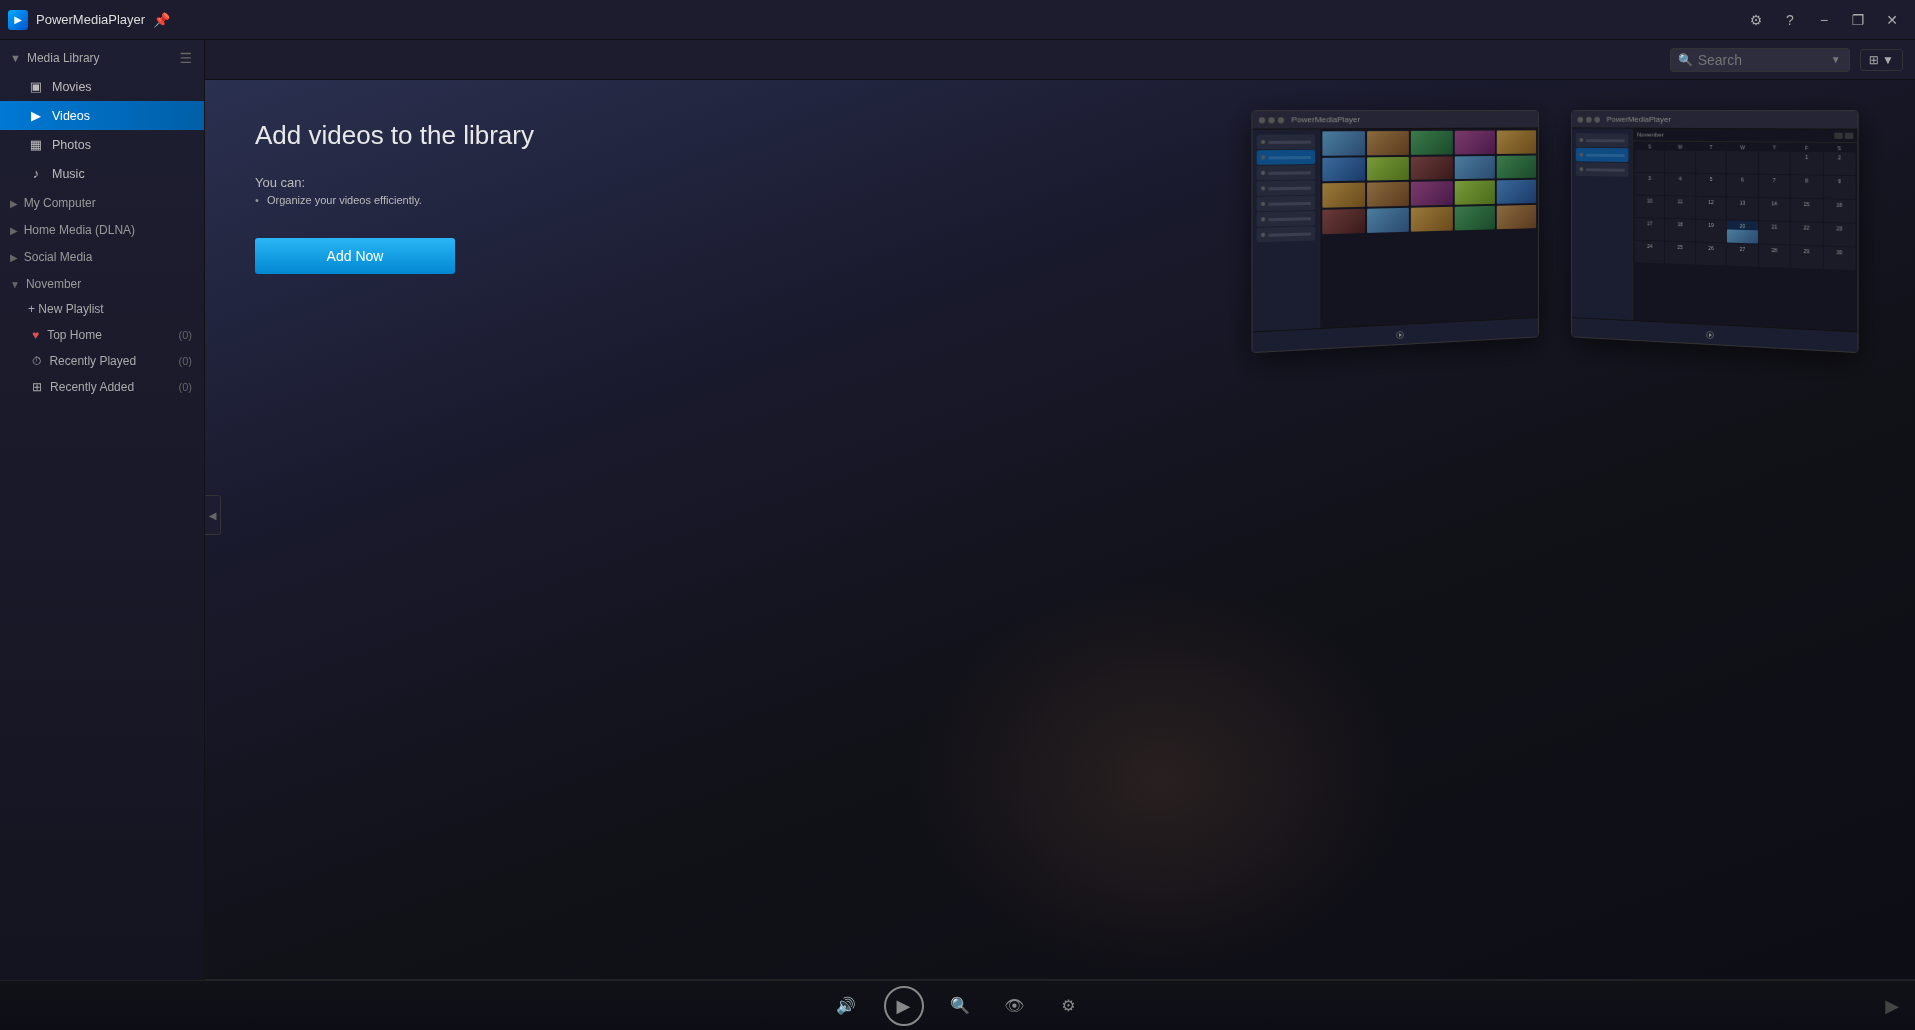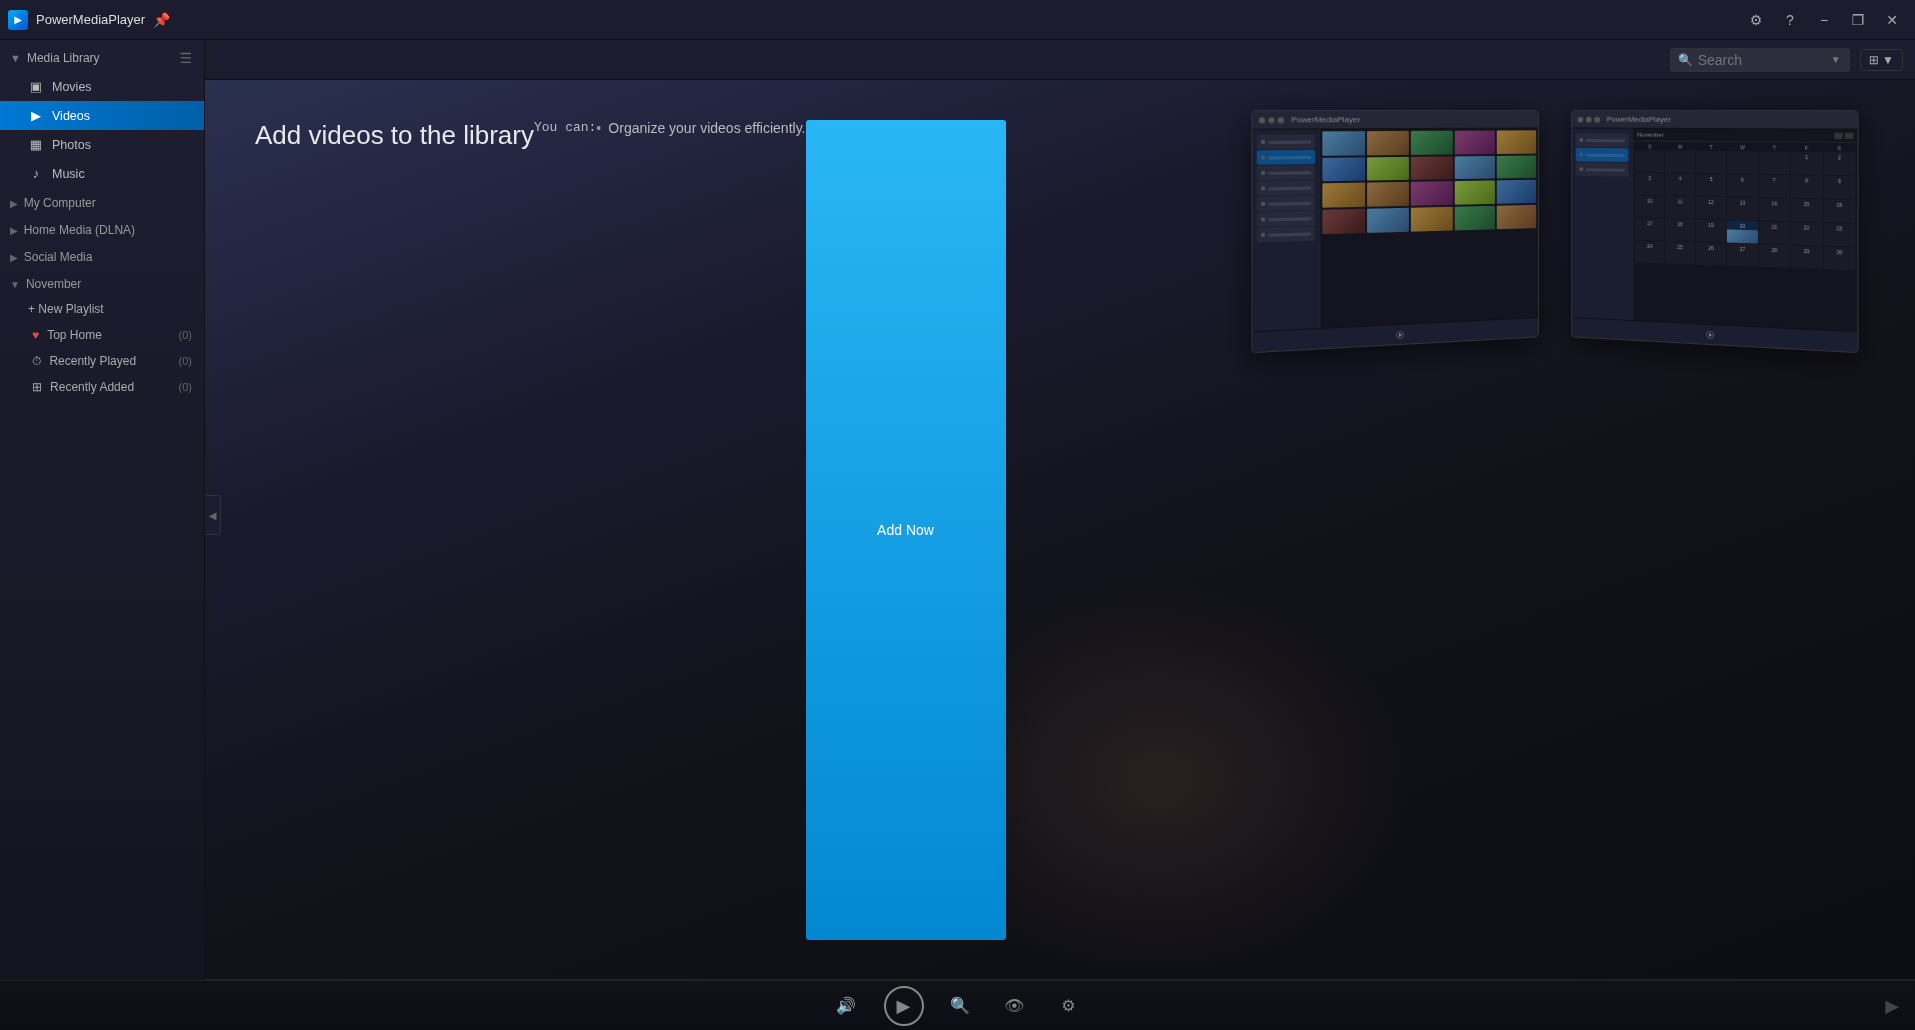--- a/index.html
+++ b/index.html
@@ -244,44 +244,43 @@
       height: 1px;
       background: rgba(255,255,255,0.08);
     }
 
     
     .content-inner {
       position: relative;
       z-index: 2;
       padding: 40px 50px;
       display: flex;
-      flex-direction: row;
+      flex-direction: column;
       height: 100%;
     }
 
     .content-title {
       font-size: 26px;
       color: #e8e8e8;
       font-weight: 300;
       margin-bottom: 24px;
     }
 
     .you-can {
       font-size: 13px;
       color: #bbb;
-      margin-bottom: 24px;
-      font-family: Liberation Mono, monospace;
+      margin-bottom: 4px;
     }
 
     .bullet-list {
       list-style: none;
       margin-bottom: 24px;
     }
     .bullet-list li {
-      font-size: 14px;
+      font-size: 11px;
       color: #bbb;
       margin-bottom: 8px;
       padding-left: 12px;
       position: relative;
     }
     .bullet-list li::before {
       content: '•';
       position: absolute;
       left: 0;
       color: #999;

